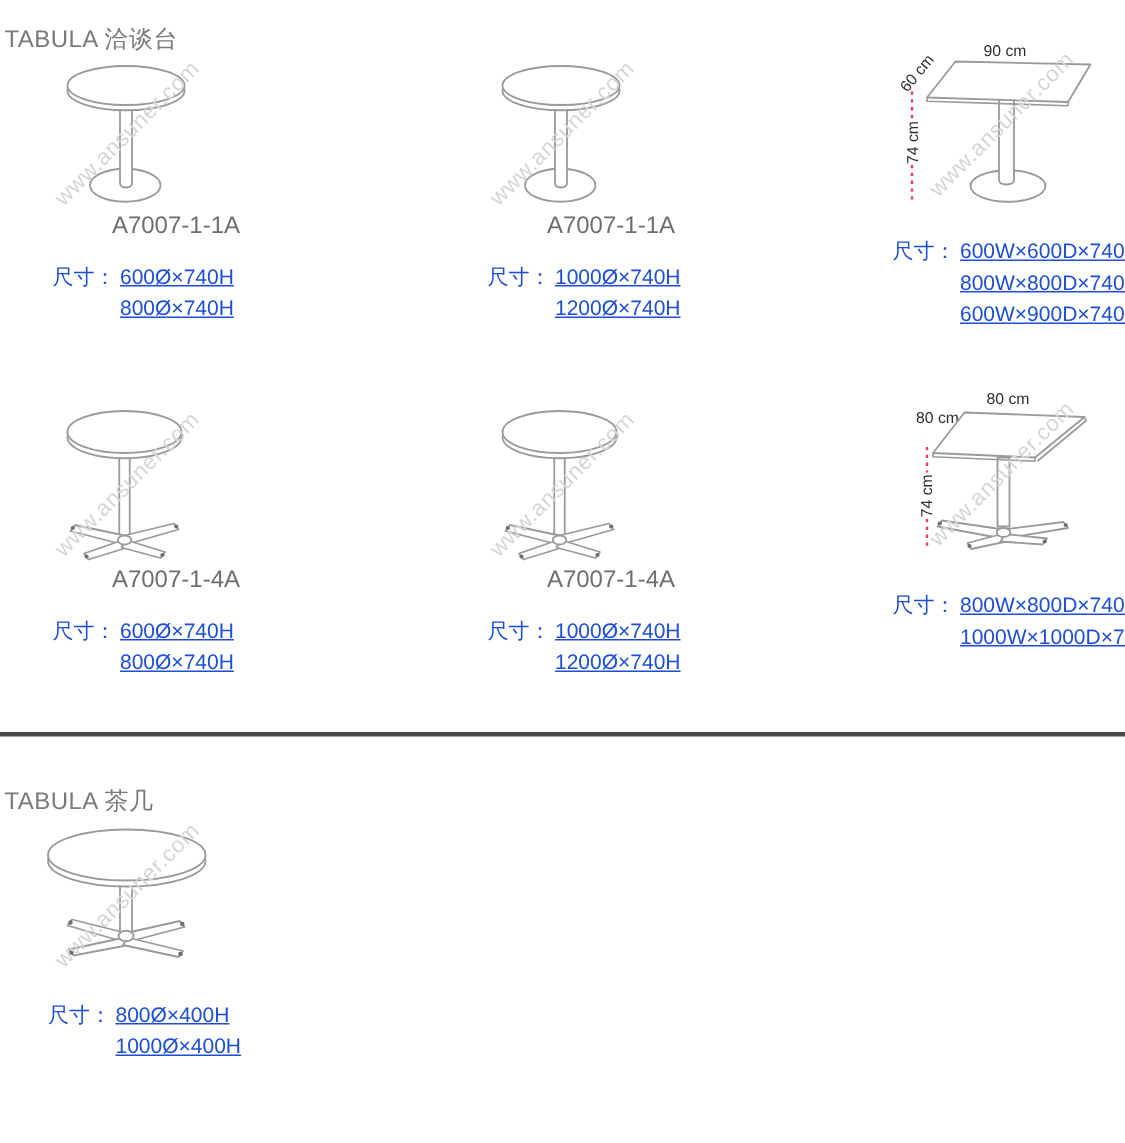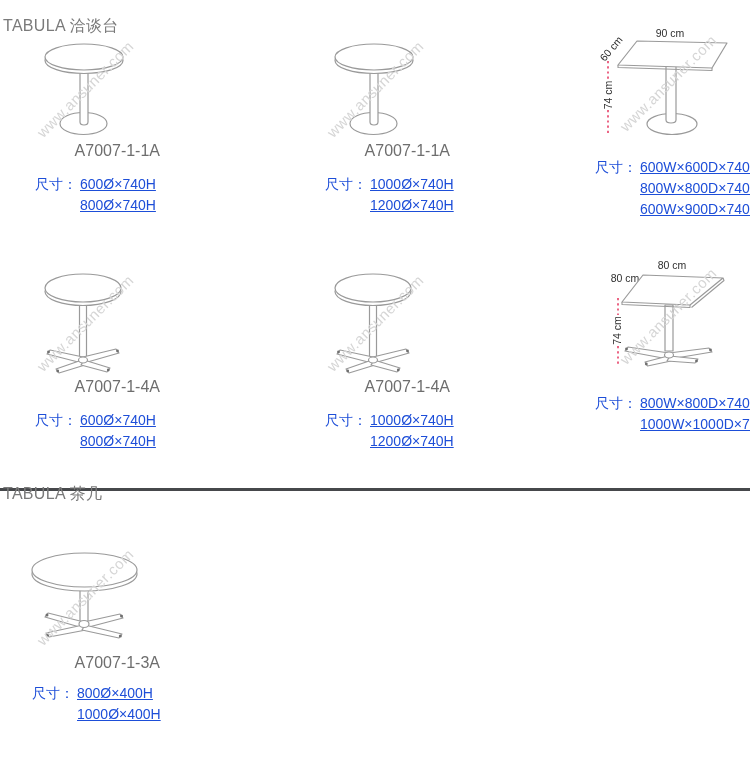--- a/index.html
+++ b/index.html
@@ -1,21 +1,21 @@
 <!DOCTYPE html>
 <html><head>
 <meta charset="utf-8">
 <style>
   * { margin:0; padding:0; box-sizing:border-box; }
   html,body { width:750px; height:762px; background:#ffffff; overflow:hidden; }
   body { font-family:"Liberation Sans","DejaVu Sans",sans-serif; position:relative; }
 
   .heading { position:absolute; font-size:16px; color:#7a7a7a; letter-spacing:.3px; }
   #sec1-title { left:3px; top:16px; }
-  #sec2-title { left:3px; top:484px; }
+  #sec2-title { left:3px; top:524px; }
 
   .divider { position:absolute; left:0; top:488px; width:750px; height:2.5px; background:#46484b; }
 
   .cell { position:absolute; width:255px; }
   .fig { position:relative; }
   .wm { position:absolute; left:50%; top:50%;
         transform:translate(-50%,-50%) rotate(-45deg);
         font-size:15px; color:#d6d6d6; letter-spacing:.5px; white-space:nowrap;
         pointer-events:none; }
   .code { font-size:16px; line-height:17px; color:#6e6e6e; text-align:right; width:150px; }
@@ -204,21 +204,20 @@
       <circle class="tip" cx="37" cy="75" r="1.5"></circle>
       <circle class="tip" cx="111.5" cy="76" r="1.5"></circle>
       <circle class="tip" cx="37.7" cy="95" r="1.5"></circle>
       <circle class="tip" cx="110.3" cy="96" r="1.5"></circle>
       <ellipse class="ln" cx="74" cy="84" rx="5" ry="3.5"></ellipse>
       <ellipse class="ln" cx="74.5" cy="34" rx="52.5" ry="17"></ellipse>
       <ellipse class="ln" cx="74.5" cy="30" rx="52.5" ry="17"></ellipse>
     </svg>
     <div class="wm">www.ansuner.com</div>
   </div>
-  <div class="code">A7007-1-3A</div>
   <div class="dims">
     <span class="prefix">尺寸：</span>
     <div class="vals">
       <div>800Ø×400H</div>
       <div>1000Ø×400H</div>
     </div>
   </div>
 </div>
 
 </body></html>

